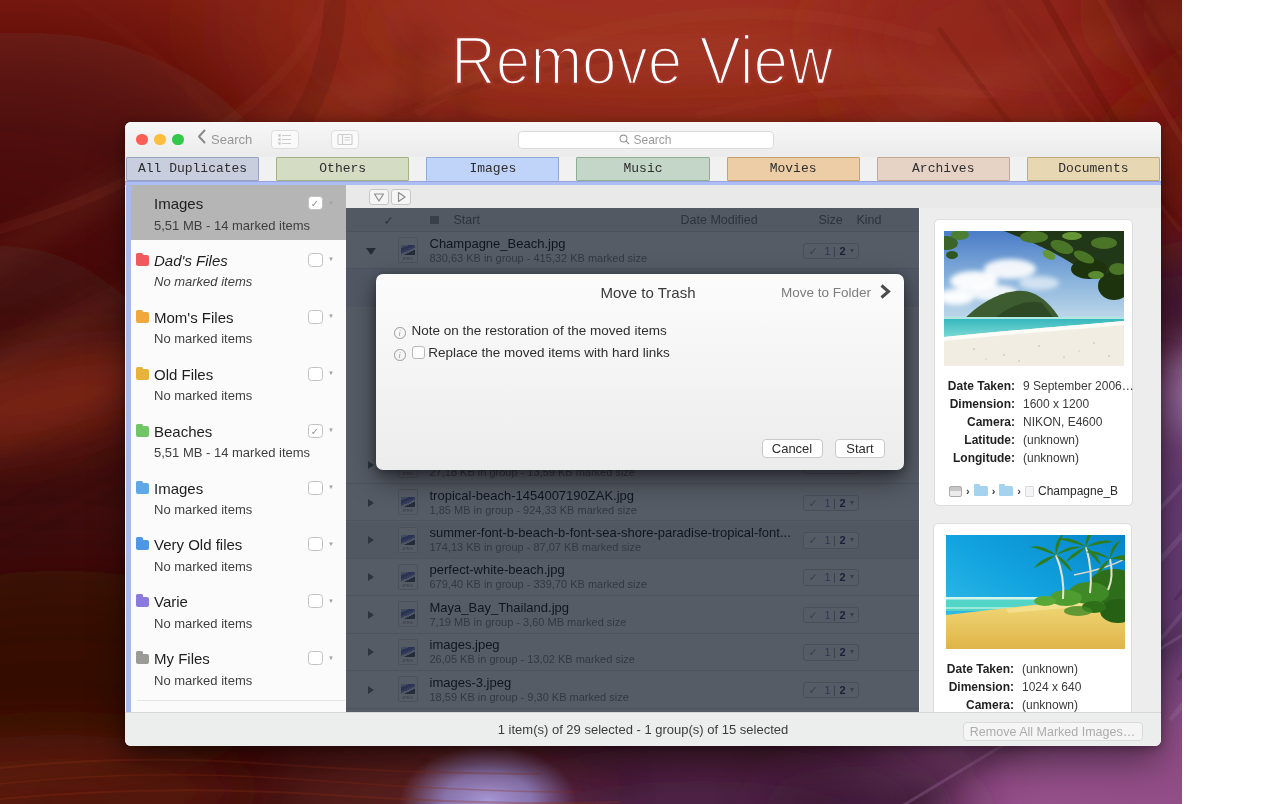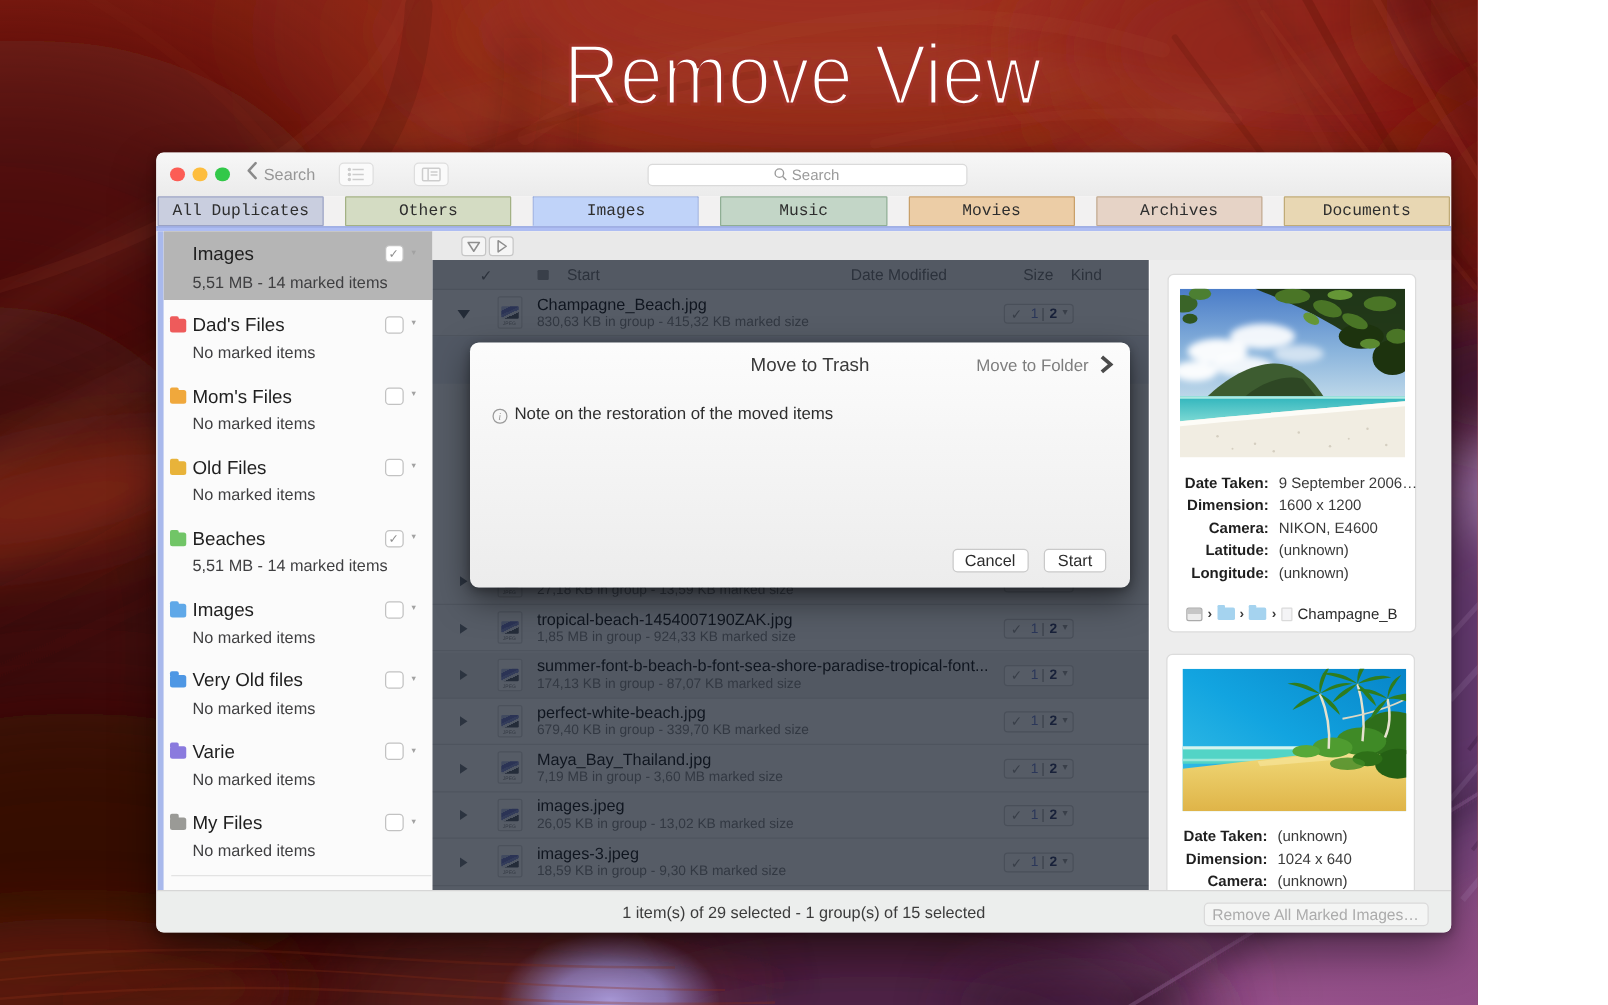--- a/index.html
+++ b/index.html
@@ -261,21 +261,21 @@
 
     <div class="content">
       <div class="leftstrip"></div>
       <div class="sidebar" id="sidebar">
         <div class="srow sel" style="top:0; height:55px;">
           <div class="ttl">Images</div>
           <div class="sub">5,51 MB - 14 marked items</div>
           <div class="cb">✓</div>
             <div class="caret">▼</div>
         </div>
-        <div class="srow" style="top:56.9px;">
+        <div class="srow" style="top:56.9px;font-style:italic;">
           <div class="fold fico" style="background:#ee5b5b;"></div>
           <div class="ttl">Dad's Files</div>
             <div class="sub">No marked items</div>
           <div class="cb"></div>
             <div class="caret">▼</div>
         </div>
         <div class="srow" style="top:113.8px;">
           <div class="fold fico" style="background:#f0a83c;"></div>
           <div class="ttl">Mom's Files</div>
             <div class="sub">No marked items</div>
@@ -453,20 +453,21 @@
             </svg></div>
       </div>
       <div class="dimover"></div>
       <div class="dlgclip">
         <div class="dialog">
     <div class="dtitle">Move to Trash</div>
     <div class="mtf">Move to Folder&nbsp; <svg width="12" height="15" viewBox="0 0 12 15" style="vertical-align:-2.5px;">
                 <path d="M2.5,1.5 L9.5,7.5 L2.5,13.5" fill="none" stroke="#4b4b4b" stroke-width="3" stroke-linejoin="miter"></path>
               </svg></div>
     <div class="drow" style="top:48.5px;"><span class="info">i</span><span style="display:inline-block;width:6px;"></span>Note on the restoration of the moved items</div>
+    <div class="drow" style="top:70.5px;"><span class="info">i</span><span style="display:inline-block;width:6px;"></span><span class="dcheck"></span>&nbsp;Replace the moved items with hard links</div>
     <div class="dbtn" style="left:386px; width:61px;">Cancel</div>
     <div class="dbtn" style="left:459.5px; width:50px;">Start</div>
   </div>
       </div>
 
       <div class="rpanel" id="rpanel">
         <div class="card" style="left:14.5px; top:11px; height:287px;">
           <svg width="180" height="135" style="position:absolute;left:9px;top:11px;" viewBox="0 0 180 135">
             <defs>
               <linearGradient id="sky1" x1="0" y1="0" x2="0" y2="1">

